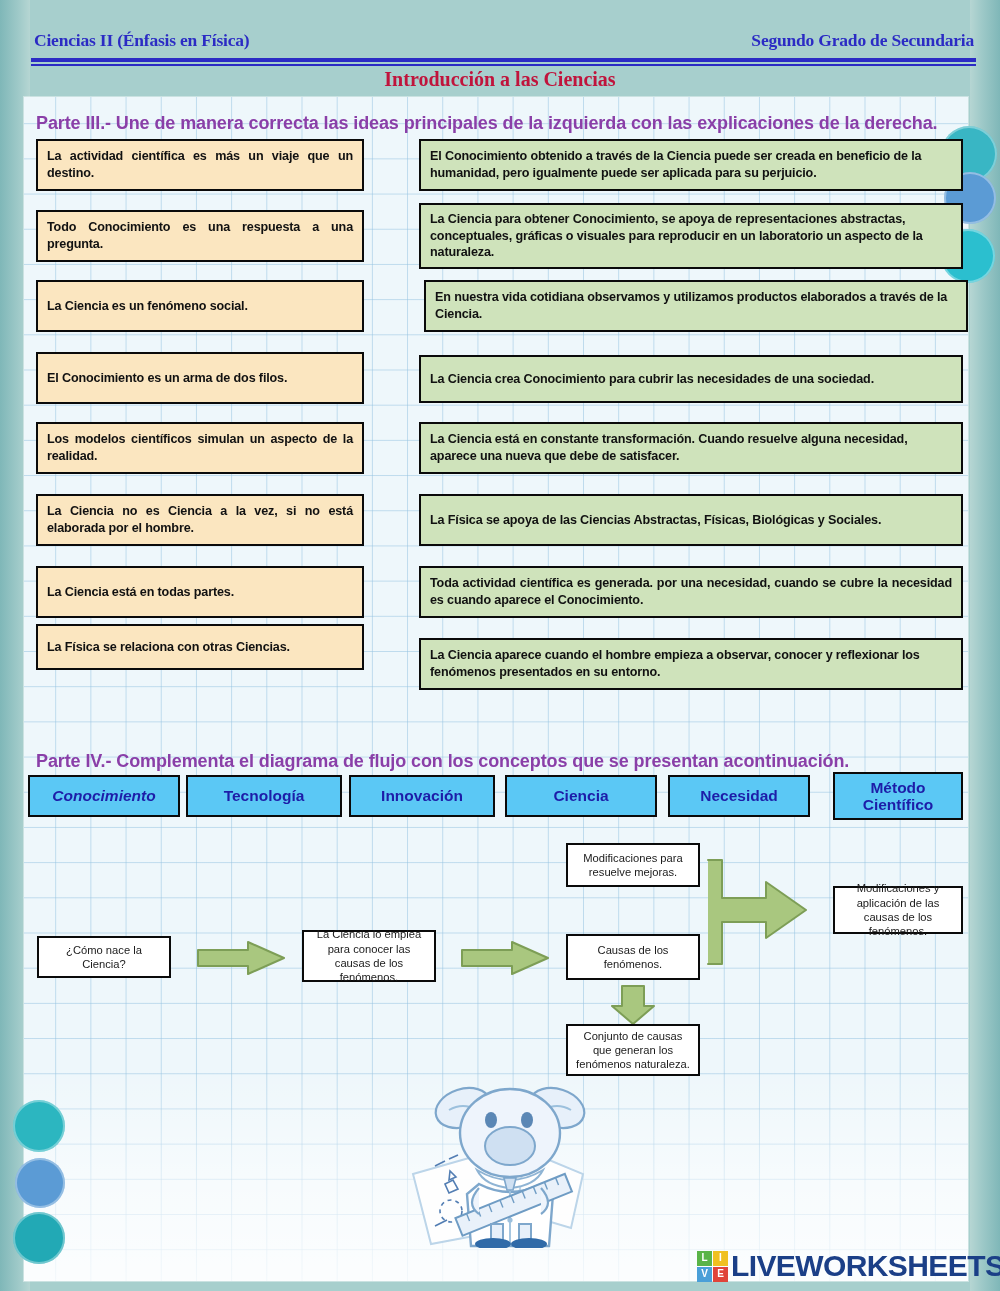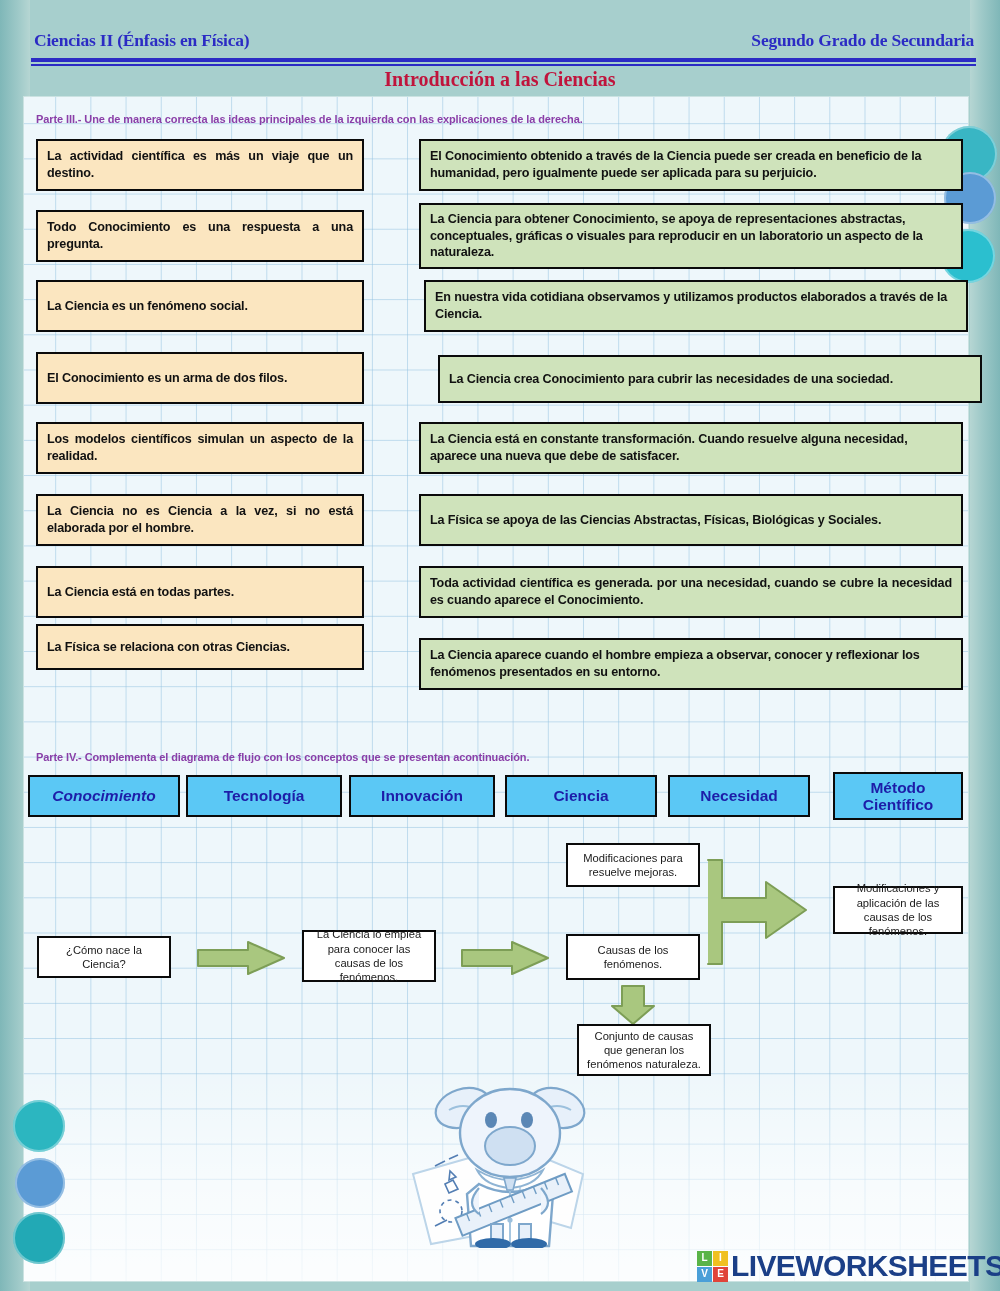--- a/index.html
+++ b/index.html
@@ -106,21 +106,21 @@
   
   .deco {
     position: absolute;
     border-radius: 50%;
     box-shadow: inset 0 0 0 2px rgba(255,255,255,0.35);
   }
 
   
   .instruction {
     position: absolute;
-    font-size: 11px;
+    font-size: 18px;
     font-weight: bold;
     color: #8a3fa8;
     letter-spacing: -0.1px;
     white-space: nowrap;
   }
 
   
   .match-col { position: absolute; }
   .mbox {
     position: absolute;
@@ -243,21 +243,21 @@
     <div class="mbox left just" style="left:36px; top:422px; width:328px; height:52px;">Los modelos científicos simulan un aspecto de la realidad.</div>
     <div class="mbox left just" style="left:36px; top:494px; width:328px; height:52px;">La Ciencia no es Ciencia a la vez, si no está elaborada por el hombre.</div>
     <div class="mbox left" style="left:36px; top:566px; width:328px; height:52px;">La Ciencia está en todas partes.</div>
     <div class="mbox left" style="left:36px; top:624px; width:328px; height:46px;">La Física se relaciona con otras Ciencias.</div>
   </div>
 
   <div class="match-col">
     <div class="mbox right" style="left:419px; top:139px; width:544px; height:52px;">El Conocimiento obtenido a través de la Ciencia puede ser creada en beneficio de la humanidad, pero igualmente puede ser aplicada para su perjuicio.</div>
     <div class="mbox right" style="left:419px; top:203px; width:544px; height:66px;">La Ciencia para obtener Conocimiento, se apoya de representaciones abstractas, conceptuales, gráficas o visuales para reproducir en un laboratorio un aspecto de la naturaleza.</div>
     <div class="mbox right" style="left:424px; top:280px; width:544px; height:52px;">En nuestra vida cotidiana observamos y utilizamos productos elaborados a través de la Ciencia.</div>
-    <div class="mbox right" style="left:438px; top:355px; width:544px; height:48px;">La Ciencia crea Conocimiento para cubrir las necesidades de una sociedad.</div>
+    <div class="mbox right" style="left:419px; top:355px; width:544px; height:48px;">La Ciencia crea Conocimiento para cubrir las necesidades de una sociedad.</div>
     <div class="mbox right" style="left:419px; top:422px; width:544px; height:52px;">La Ciencia está en constante transformación. Cuando resuelve alguna necesidad, aparece una nueva que debe de satisfacer.</div>
     <div class="mbox right" style="left:419px; top:494px; width:544px; height:52px;">La Física se apoya de las Ciencias Abstractas, Físicas, Biológicas y Sociales.</div>
     <div class="mbox right just" style="left:419px; top:566px; width:544px; height:52px;">Toda actividad científica es generada. por una necesidad, cuando se cubre la necesidad es cuando aparece el Conocimiento.</div>
     <div class="mbox right" style="left:419px; top:638px; width:544px; height:52px;">La Ciencia aparece cuando el hombre empieza a observar,  conocer y reflexionar los fenómenos presentados en su entorno.</div>
   </div>
 
   <div class="instruction" style="left:36px; top:751px;">Parte IV.- Complementa el diagrama de flujo con los conceptos que se presentan acontinuación.</div>
 
   <div class="chip" style="left:28px; top:775px; width:152px; height:42px;font-style:italic;">Conocimiento</div>
   <div class="chip" style="left:186px; top:775px; width:156px; height:42px;">Tecnología</div>
@@ -285,21 +285,21 @@
   <svg class="arrow" style="left:706px; top:852px;" width="120" height="122" viewBox="0 0 120 122">
     <path d="M2,8 L16,8 L16,46 L60,46 L60,30 L100,58 L60,86 L60,70 L16,70 L16,112 L2,112" fill="#a9c77f" stroke="#7d9e56" stroke-width="2" stroke-linejoin="round" stroke-linecap="round"></path>
   </svg>
 
   <div class="fbox" style="left:833px; top:886px; width:130px; height:48px;">Modificaciones y aplicación de las causas de los fenómenos.</div>
 
   <svg class="arrow" style="left:608px; top:984px;" width="50" height="42" viewBox="0 0 50 42">
     <path d="M14,2 L36,2 L36,22 L46,22 L25,40 L4,22 L14,22 Z" fill="#a9c77f" stroke="#7d9e56" stroke-width="2" stroke-linejoin="round"></path>
   </svg>
 
-  <div class="fbox" style="left:566px; top:1024px; width:134px; height:52px;margin-left:11px;">Conjunto de causas que generan los fenómenos naturaleza.</div>
+  <div class="fbox" style="left:566px; top:1024px; width:134px; height:52px;">Conjunto de causas que generan los fenómenos naturaleza.</div>
 
   <svg id="mascot" style="left:405px; top:1078px;" width="215" height="170" viewBox="0 0 215 170">
 
     <g opacity="0.95">
       <polygon points="8,96 92,72 112,150 26,166" fill="#ffffff" stroke="#b9d3e8" stroke-width="2"></polygon>
       <g stroke="#4b78b0" stroke-width="1.6" fill="none">
         <path d="M40,106 l8,-4 l5,9 l-9,4 z"></path>
         <path d="M44,102 l1,-9 l6,6 z"></path>
         <circle cx="46" cy="133" r="11" stroke-dasharray="4 4"></circle>
         <path d="M30,148 l12,-6"></path>

